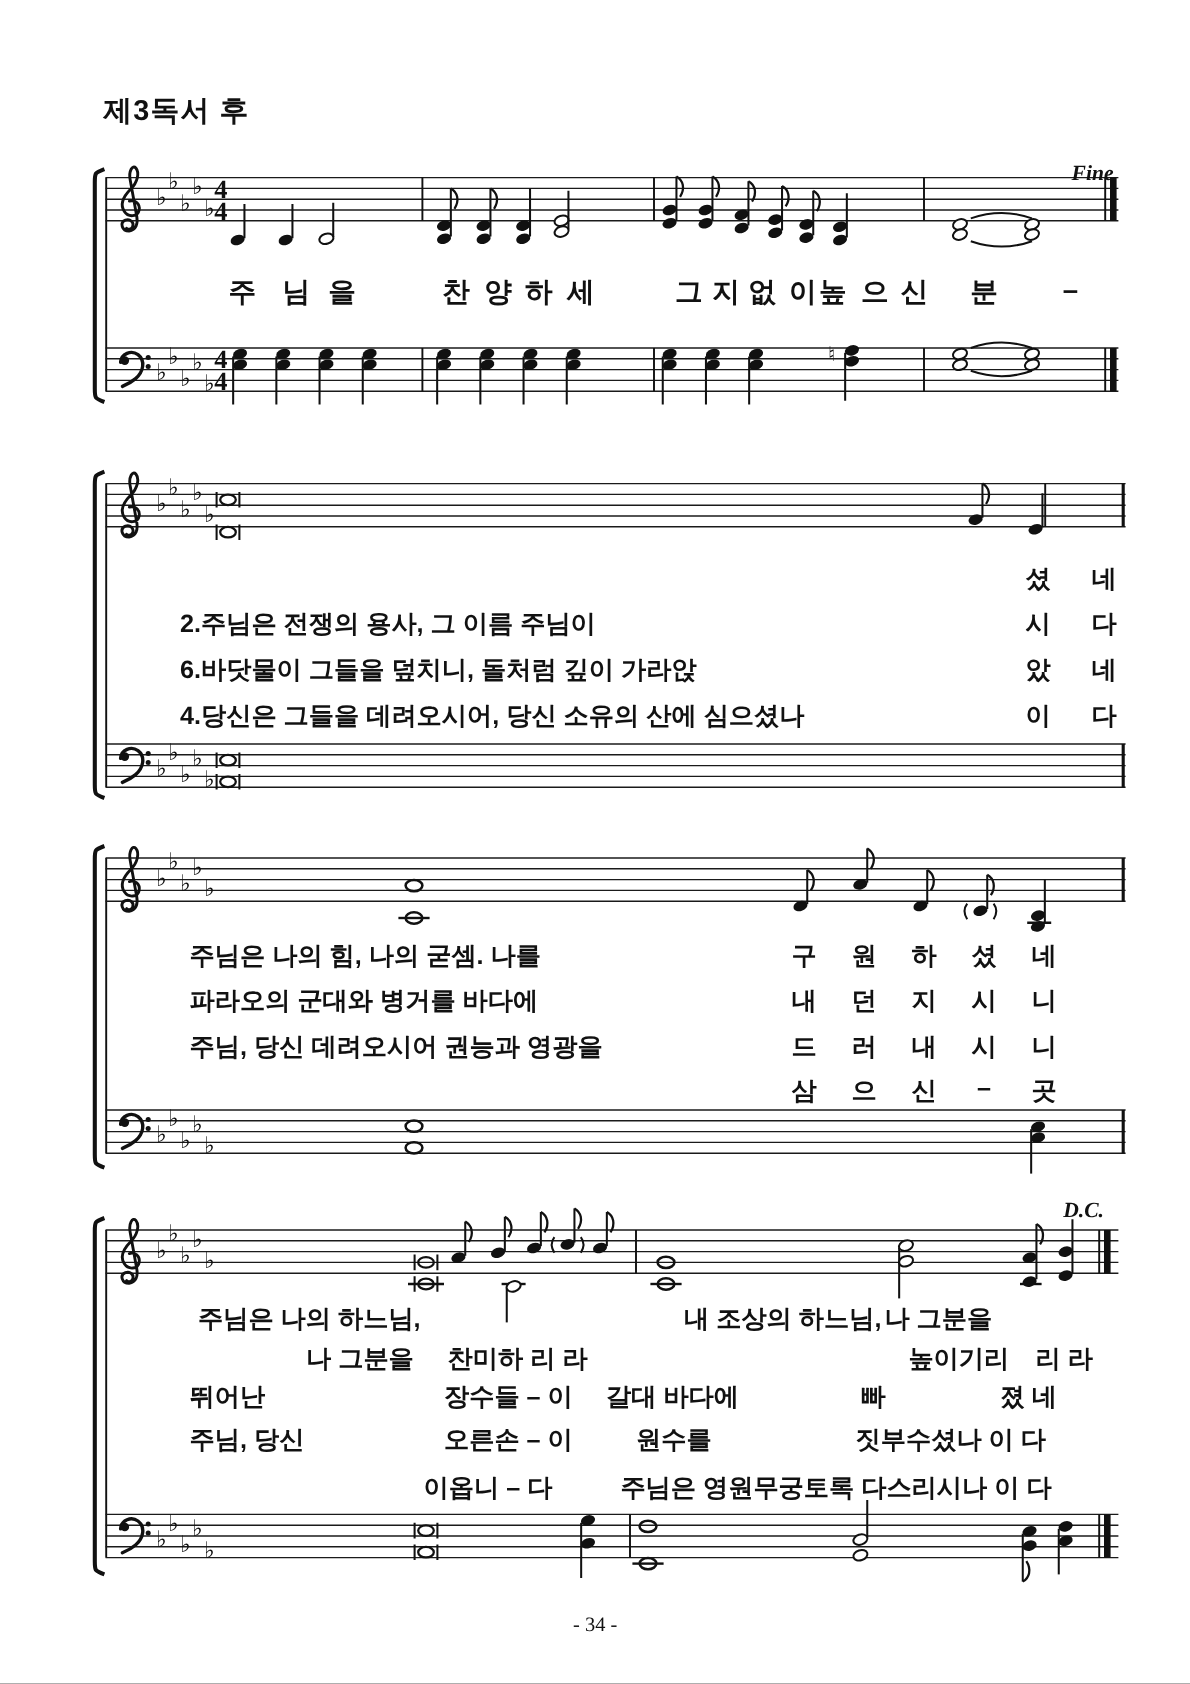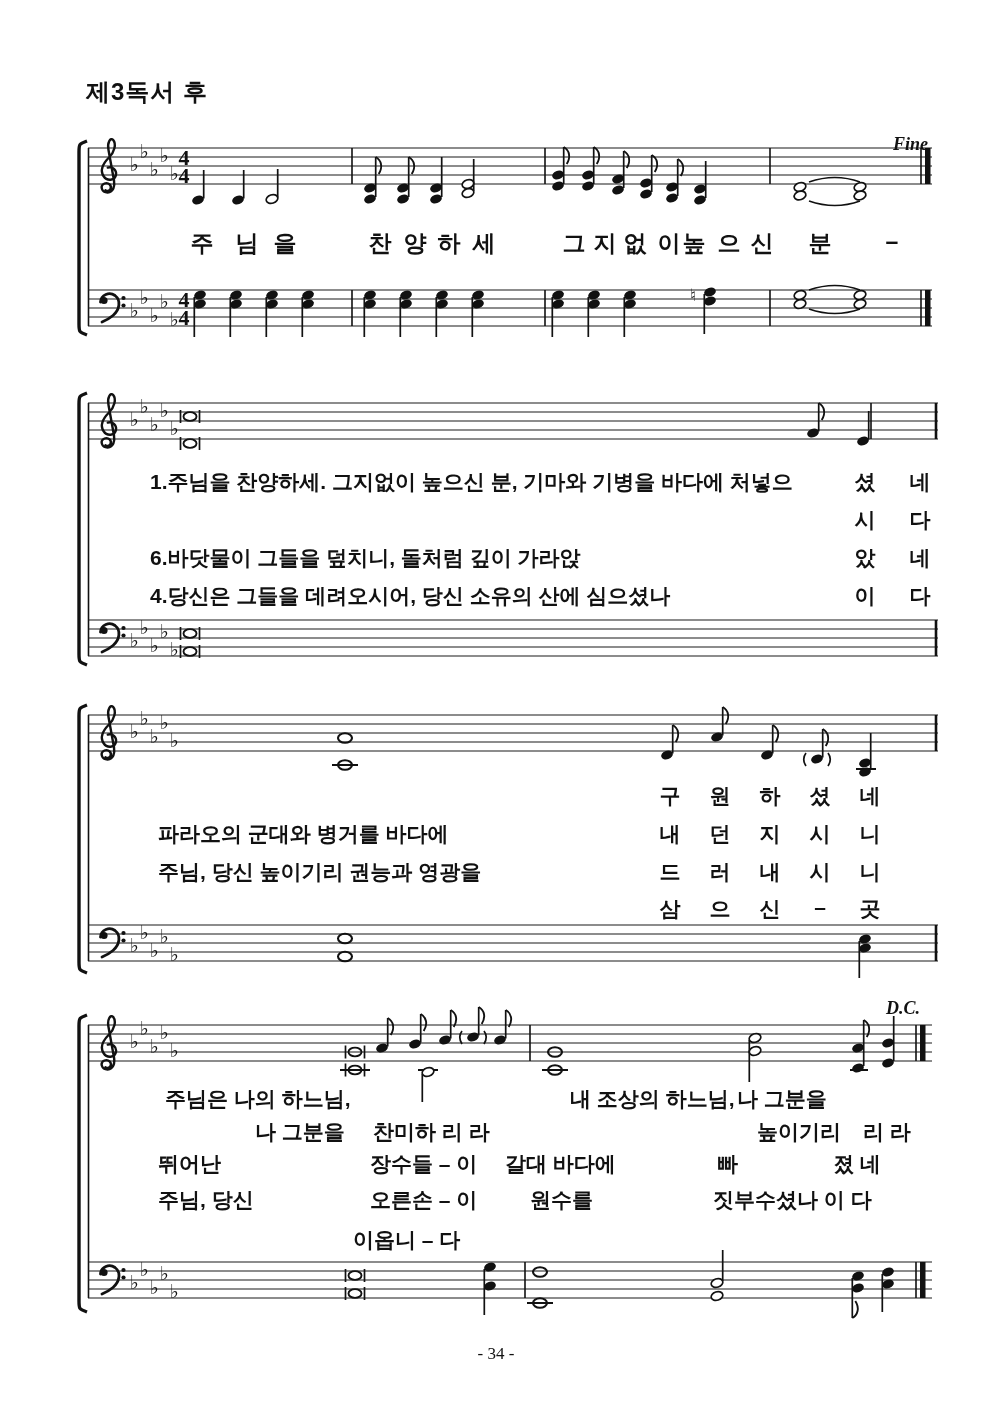--- a/index.html
+++ b/index.html
@@ -259,23 +259,23 @@
       <use href="#fclef" x="42" y="249"></use>
         <use href="#ks5" x="60" y="257"></use>
       <g>
         <use href="#br" x="120" y="248.5"></use>
         <use href="#br" x="120" y="266.5"></use>
       </g>
       <line x1="866" y1="235" x2="866" y2="271" stroke="#111" stroke-width="2.6"></line>
     </g>
   </svg>
 
-  <span class="lyr" style="left:150px;top:468px">1.주님을 찬양하세. 그지없이 높으신 분, 기마와 기병을 바다에 처넣으</span>
   <span class="syl" style="left:847px;top:468px">셨</span>
   <span class="syl" style="left:902px;top:468px">네</span>
+  <span class="lyr" style="left:150px;top:506px">2.주님은 전쟁의 용사, 그 이름 주님이</span>
   <span class="syl" style="left:847px;top:506px">시</span>
   <span class="syl" style="left:902px;top:506px">다</span>
   <span class="lyr" style="left:150px;top:544px">6.바닷물이 그들을 덮치니, 돌처럼 깊이 가라앉</span>
   <span class="syl" style="left:847px;top:544px">았</span>
   <span class="syl" style="left:902px;top:544px">네</span>
   <span class="lyr" style="left:150px;top:582px">4.당신은 그들을 데려오시어, 당신 소유의 산에 심으셨나</span>
   <span class="syl" style="left:847px;top:582px">이</span>
   <span class="syl" style="left:902px;top:582px">다</span>
 
   <svg class="sys" style="left:70px;top:695px" width="880" height="300" viewBox="0 0 880 300">
@@ -318,32 +318,33 @@
         <use href="#wn" x="275" y="243.5"></use>
         <use href="#wn" x="275" y="261.5"></use>
         <use href="#hq" x="795" y="244"></use>
           <use href="#hq" x="795" y="253"></use>
           <path class="st" d="M789.3 246 V283"></path>
       </g>
       <line x1="866" y1="230" x2="866" y2="266" stroke="#111" stroke-width="2.6"></line>
     </g>
   </svg>
 
+  <span class="lyr" style="left:158px;top:782px">주님은 나의 힘, 나의 굳셈. 나를</span>
   <span class="syl" style="left:652px;top:782px">구</span>
   <span class="syl" style="left:702px;top:782px">원</span>
   <span class="syl" style="left:752px;top:782px">하</span>
   <span class="syl" style="left:802px;top:782px">셨</span>
   <span class="syl" style="left:852px;top:782px">네</span>
   <span class="lyr" style="left:158px;top:820px">파라오의 군대와 병거를 바다에</span>
   <span class="syl" style="left:652px;top:820px">내</span>
   <span class="syl" style="left:702px;top:820px">던</span>
   <span class="syl" style="left:752px;top:820px">지</span>
   <span class="syl" style="left:802px;top:820px">시</span>
   <span class="syl" style="left:852px;top:820px">니</span>
-  <span class="lyr" style="left:158px;top:858px">주님, 당신 높이기리 권능과 영광을</span>
+  <span class="lyr" style="left:158px;top:858px">주님, 당신 데려오시어 권능과 영광을</span>
   <span class="syl" style="left:652px;top:858px">드</span>
   <span class="syl" style="left:702px;top:858px">러</span>
   <span class="syl" style="left:752px;top:858px">내</span>
   <span class="syl" style="left:802px;top:858px">시</span>
   <span class="syl" style="left:852px;top:858px">니</span>
   <span class="syl" style="left:652px;top:895px">삼</span>
   <span class="syl" style="left:702px;top:895px">으</span>
   <span class="syl" style="left:752px;top:895px">신</span>
   <span class="syl" style="left:802px;top:895px">–</span>
   <span class="syl" style="left:852px;top:895px">곳</span>
@@ -442,15 +443,16 @@
   <span class="lyr" style="left:505px;top:1150px">갈대 바다에</span>
   <span class="lyr" style="left:717px;top:1150px">빠</span>
   <span class="lyr" style="left:833px;top:1150px">졌 네</span>
 
   <span class="lyr" style="left:158px;top:1186px">주님, 당신</span>
   <span class="lyr" style="left:370px;top:1186px">오른손 – 이</span>
   <span class="lyr" style="left:530px;top:1186px">원수를</span>
   <span class="lyr" style="left:713px;top:1186px">짓부수셨나 이 다</span>
 
   <span class="lyr" style="left:353px;top:1226px">이옵니 – 다</span>
+  <span class="lyr" style="left:517px;top:1226px">주님은 영원무궁토록 다스리시나 이 다</span>
 
   <div class="pageno">- 34 -</div>
 </div>
 
 </body></html>

